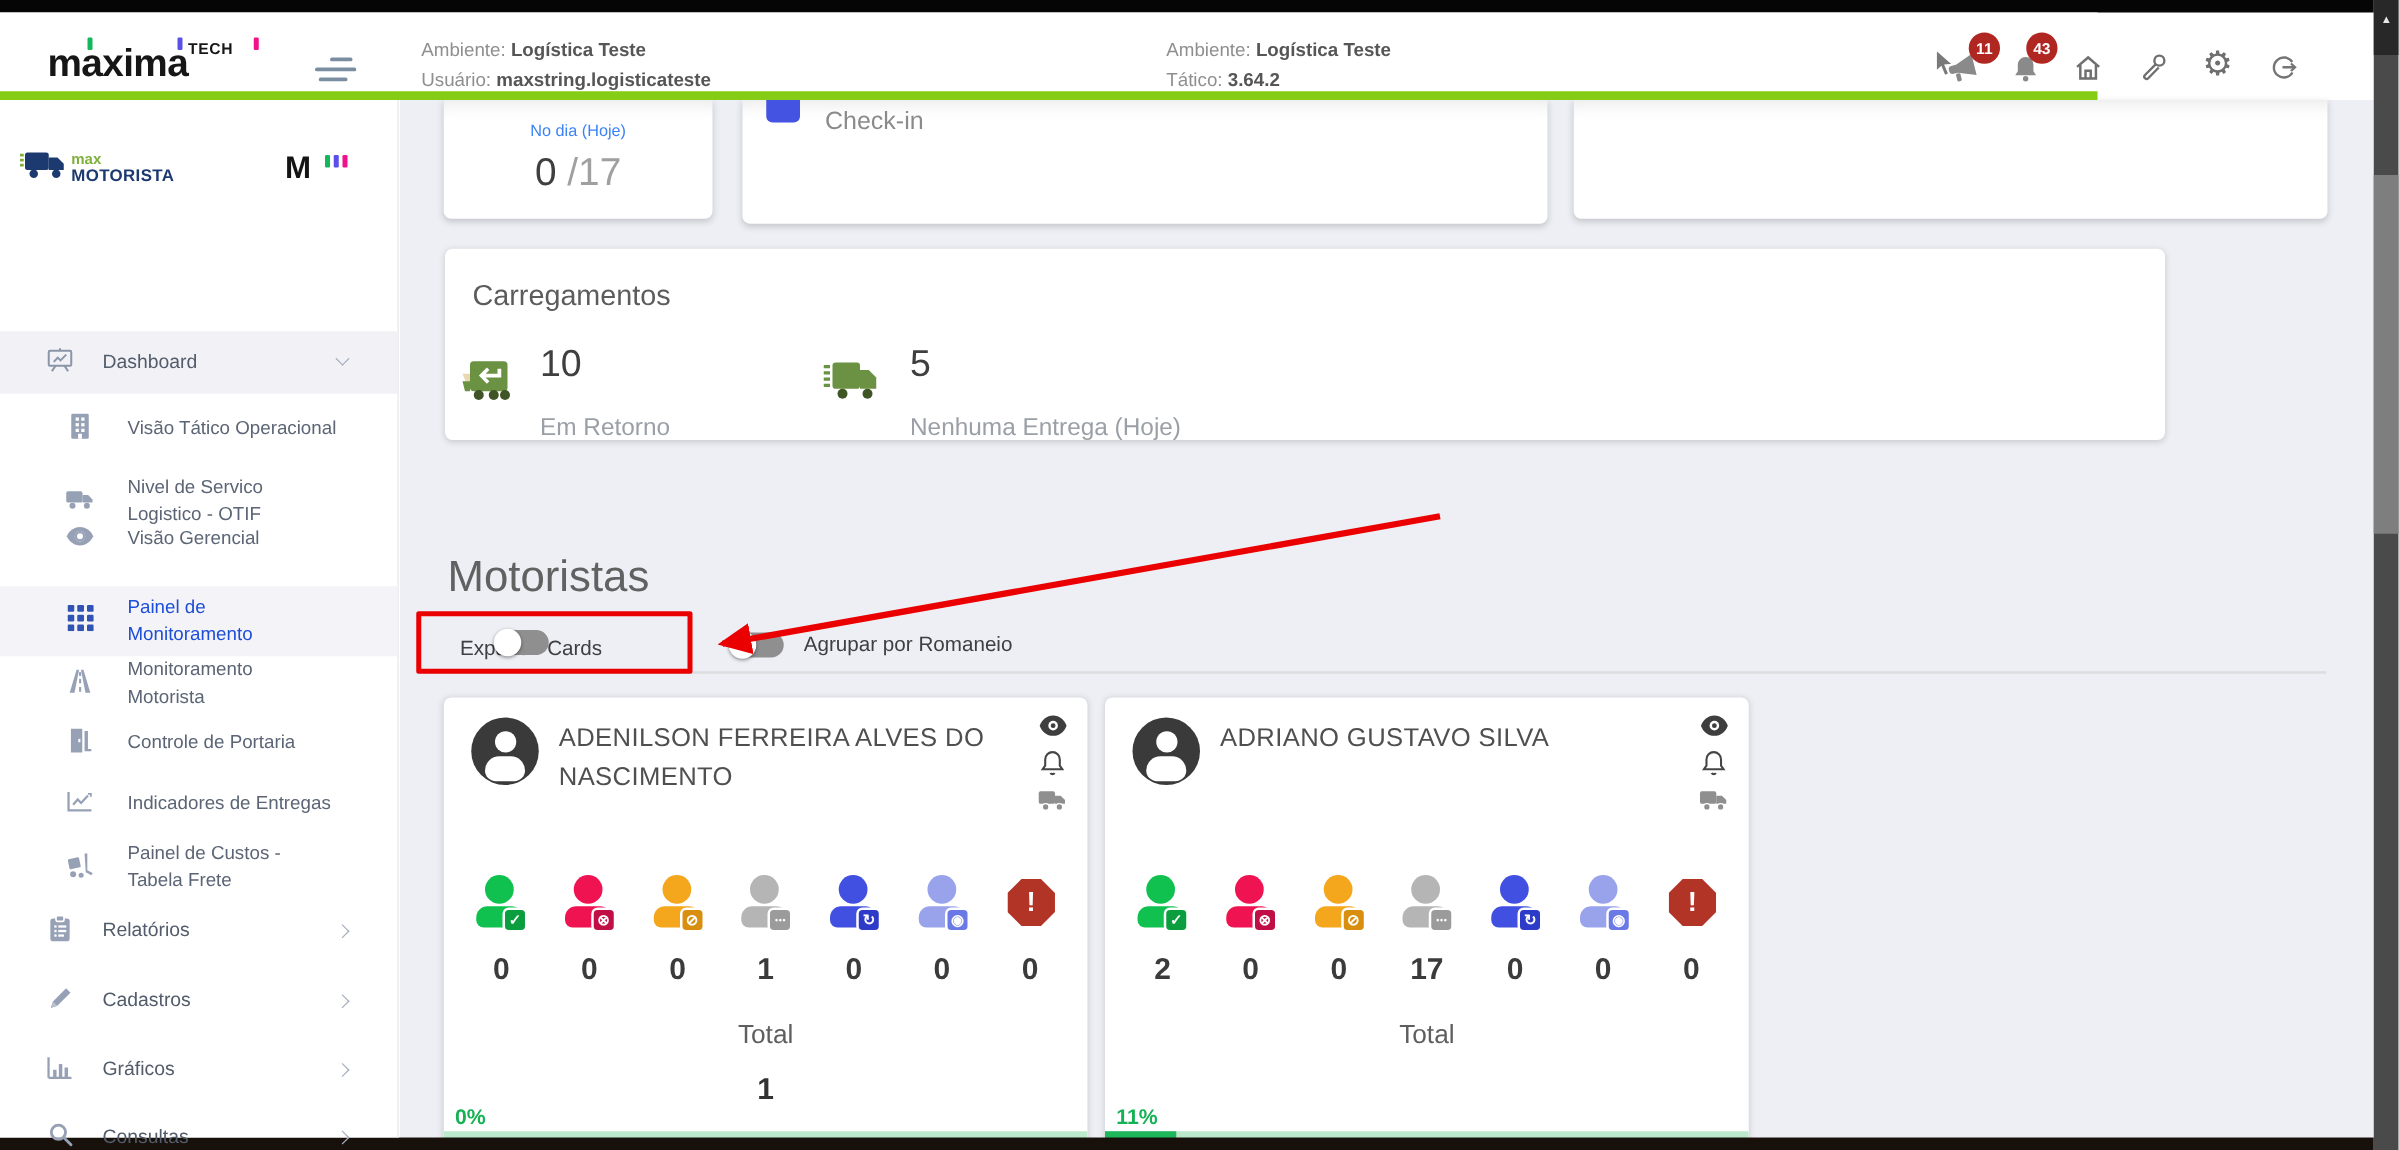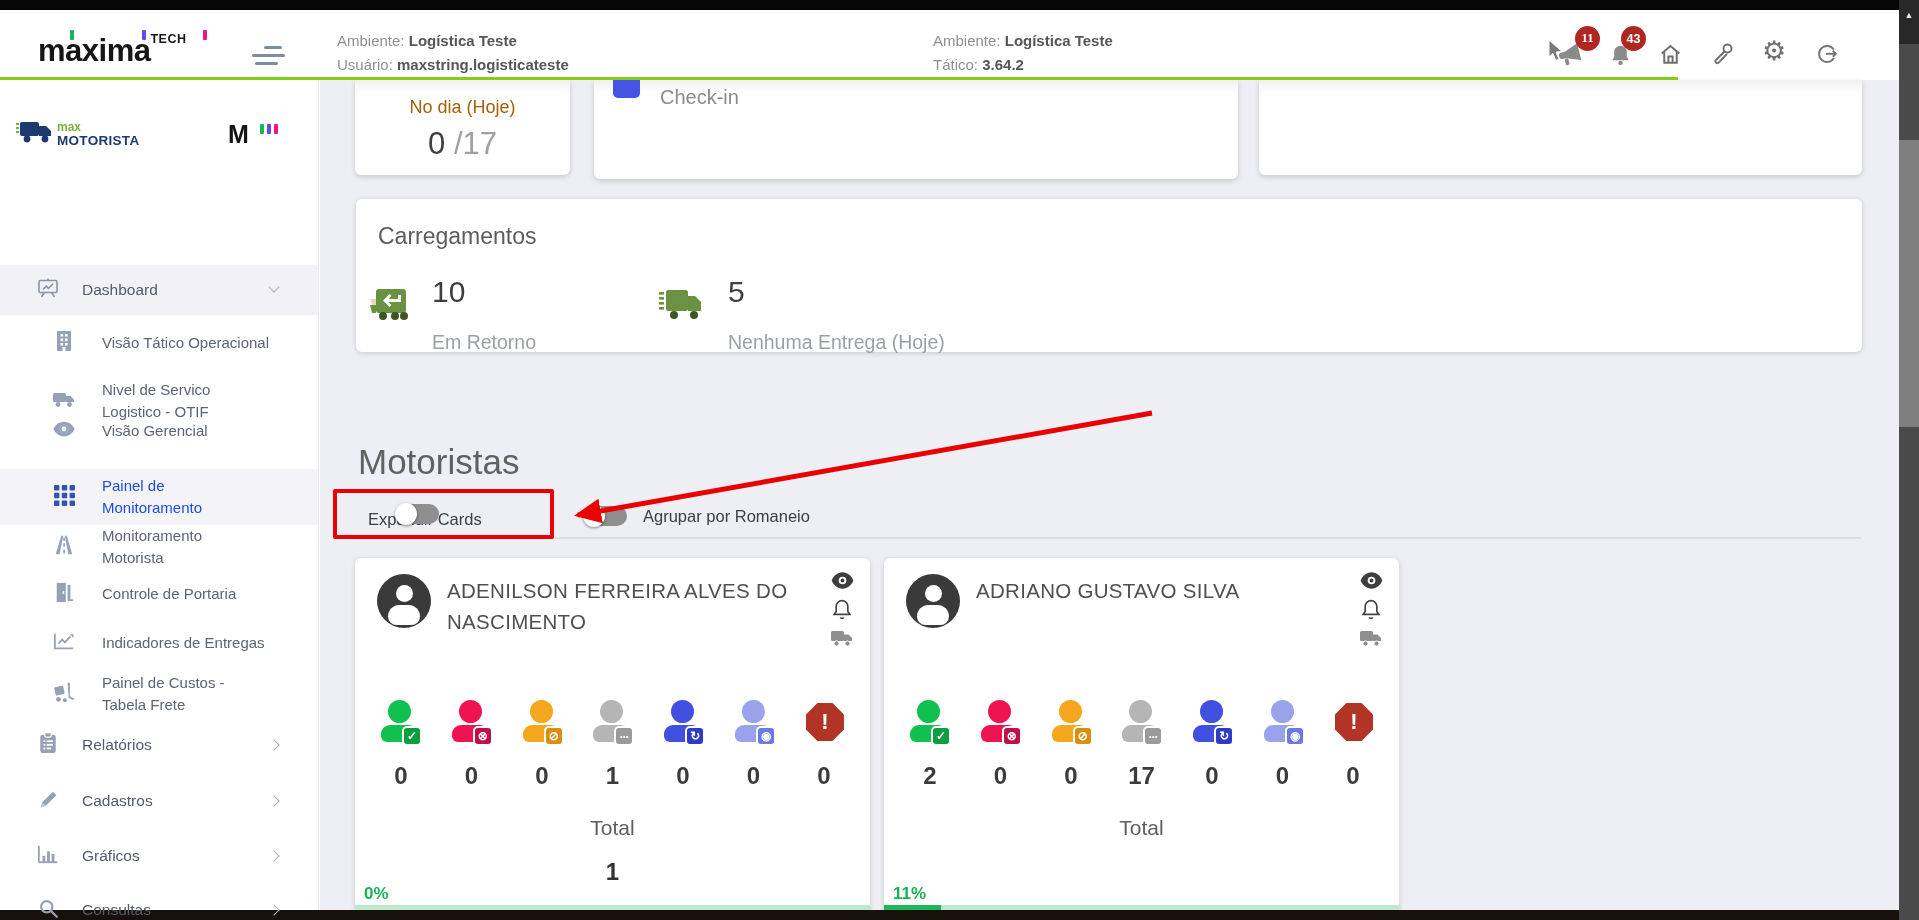--- a/index.html
+++ b/index.html
@@ -4,21 +4,21 @@
 <style>
   * { margin:0; padding:0; box-sizing:border-box; }
   body { background:#ddd; font-family:"Liberation Sans", sans-serif; }
   .screen { position:relative; width:1919px; height:920px; background:#fff; overflow:hidden; }
 
   
   .strip-top { position:absolute; left:0; top:0; width:1899px; height:10px; background:#050505; }
   .strip-bottom { position:absolute; left:0; top:910px; width:1899px; height:10px; background:#17100b; }
 
   
-  .hdr { position:absolute; left:0; top:10px; width:1678px; height:70px; background:#fff; border-bottom:3px solid #84cc16; z-index:6; }
+  .hdr { position:absolute; left:0; top:10px; width:1678px; height:70px; background:#fff; border-bottom:7px solid #84cc16; z-index:6; }
   .brand { position:absolute; left:38px; top:22px; width:170px; height:44px; }
   .brand-name { font-size:31px; font-weight:800; letter-spacing:-0.5px; color:#161616; }
   .brand-sub { font-size:12.5px; font-weight:700; color:#161616; vertical-align:18px; letter-spacing:0.5px; }
   .tick { position:absolute; width:4px; height:10px; top:-2px; border-radius:1px; }
   .tick.g { left:32px; background:#14b85c; }
   .tick.b { left:104px; background:#5a4fe8; }
   .tick.p { left:165px; background:#f0128b; }
   .hamburger { position:absolute; left:252px; top:36px; width:34px; height:22px; cursor:pointer; }
   .hamburger i { display:block; height:3px; border-radius:2px; background:#7b8da0; margin-bottom:5px; }
   .hamburger i:nth-child(1){ width:18px; margin-left:12px; }
@@ -57,31 +57,31 @@
   .chev { position:absolute; left:270px; width:8px; height:8px; border-right:1.7px solid #a8b0c0; border-bottom:1.7px solid #a8b0c0; }
   .chev.down { transform:rotate(45deg); top:auto; }
   .chev.right { transform:rotate(-45deg); }
 
   
   .main-bg { position:absolute; left:320px; top:80px; width:1579px; height:830px; background:#edeff4; }
   .card { position:absolute; background:#fff; border-radius:6px; box-shadow:0 1px 5px rgba(60,64,67,.22); }
   .card.cut-top { border-radius:0 0 6px 6px; box-shadow:0 2px 5px rgba(60,64,67,.22), inset 0 16px 16px -14px rgba(0,0,0,.10); }
 
   .card-today { left:355px; top:80px; width:215px; height:95px; text-align:center; overflow:hidden; }
-  .today-title { margin-top:17px; font-size:18px; color:#a16207; }
+  .today-title { margin-top:17px; font-size:13px; color:#3b82f6; }
   .today-value { margin-top:8px; font-size:31px; color:#3f3f3f; font-weight:500; }
   .today-value span { color:#a0a0a0; font-weight:400; }
 
   .card-checkin { left:594px; top:80px; width:644px; height:99px; overflow:hidden; }
   .checkin-icon { position:absolute; left:19px; top:-7px; width:27px; height:25px; background:#4553e2; border-radius:5px; }
   .checkin-title { position:absolute; left:66px; top:6px; font-size:20px; color:#8a8a8a; }
 
   .card-empty { left:1259px; top:80px; width:603px; height:95px; overflow:hidden; }
 
-  .card-carreg { left:356px; top:199px; width:1506px; height:153px; }
+  .card-carreg { left:356px; top:199px; width:1376px; height:153px; }
   .carreg-title { position:absolute; left:22px; top:24px; font-size:23px; color:#5c5c5c; }
   .carreg-item-num { position:absolute; top:76px; font-size:30px; color:#3f3f3f; font-weight:500; }
   .carreg-item-lbl { position:absolute; top:132px; font-size:19.5px; color:#9aa0a6; }
   .carreg-truck { position:absolute; top:86px; }
 
   .moto-title { position:absolute; left:358px; top:442px; font-size:35px; font-weight:500; color:#616161; }
 
   .toggle-row { position:absolute; top:503px; height:26px; display:flex; align-items:center; }
   .toggle { position:relative; width:44px; height:22px; cursor:pointer; }
   .toggle .track { position:absolute; left:2px; top:1px; width:42px; height:20px; border-radius:10px; background:#8f8f8f; }
@@ -162,21 +162,21 @@
       <div><span>Tático:</span> <b>3.64.2</b></div>
     </div>
 
     <div class="hdr-icons">
       <span class="hicon" style="left:11px;">
         <svg width="28" height="26" viewBox="0 0 24 24" style="transform:rotate(-14deg)">
             <path d="M21 3L8 8H4.5A2.5 2.5 0 0 0 2 10.5v1A2.5 2.5 0 0 0 4.5 14H8l13 5z" fill="#8a8a8a"></path>
             <rect x="6.2" y="14.5" width="3.4" height="6" rx="1.2" fill="#8a8a8a"></rect>
           </svg>
       </span>
-      <span class="badge" style="left:30px; background:#b02722;font-family:Liberation Serif, serif;">11</span>
+      <span class="badge" style="left:30px; background:#b02722;">11</span>
       <span class="hicon" style="left:63px;">
         <svg width="25" height="26" viewBox="0 0 24 24">
             <path d="M12 3a6 6 0 0 0-6 6v5l-2 3h16l-2-3V9a6 6 0 0 0-6-6z" fill="#8a8a8a"></path>
             <circle cx="12" cy="19.6" r="2.1" fill="#8a8a8a"></circle>
           </svg>
       </span>
       <span class="badge" style="left:76px; background:#b02722;">43</span>
       <span class="hicon" style="left:113px;">
         <svg width="25" height="25" viewBox="0 0 24 24" fill="none" stroke="#6f6f6f" stroke-width="1.9">
             <path d="M3.5 11L12 3.8 20.5 11"></path>

